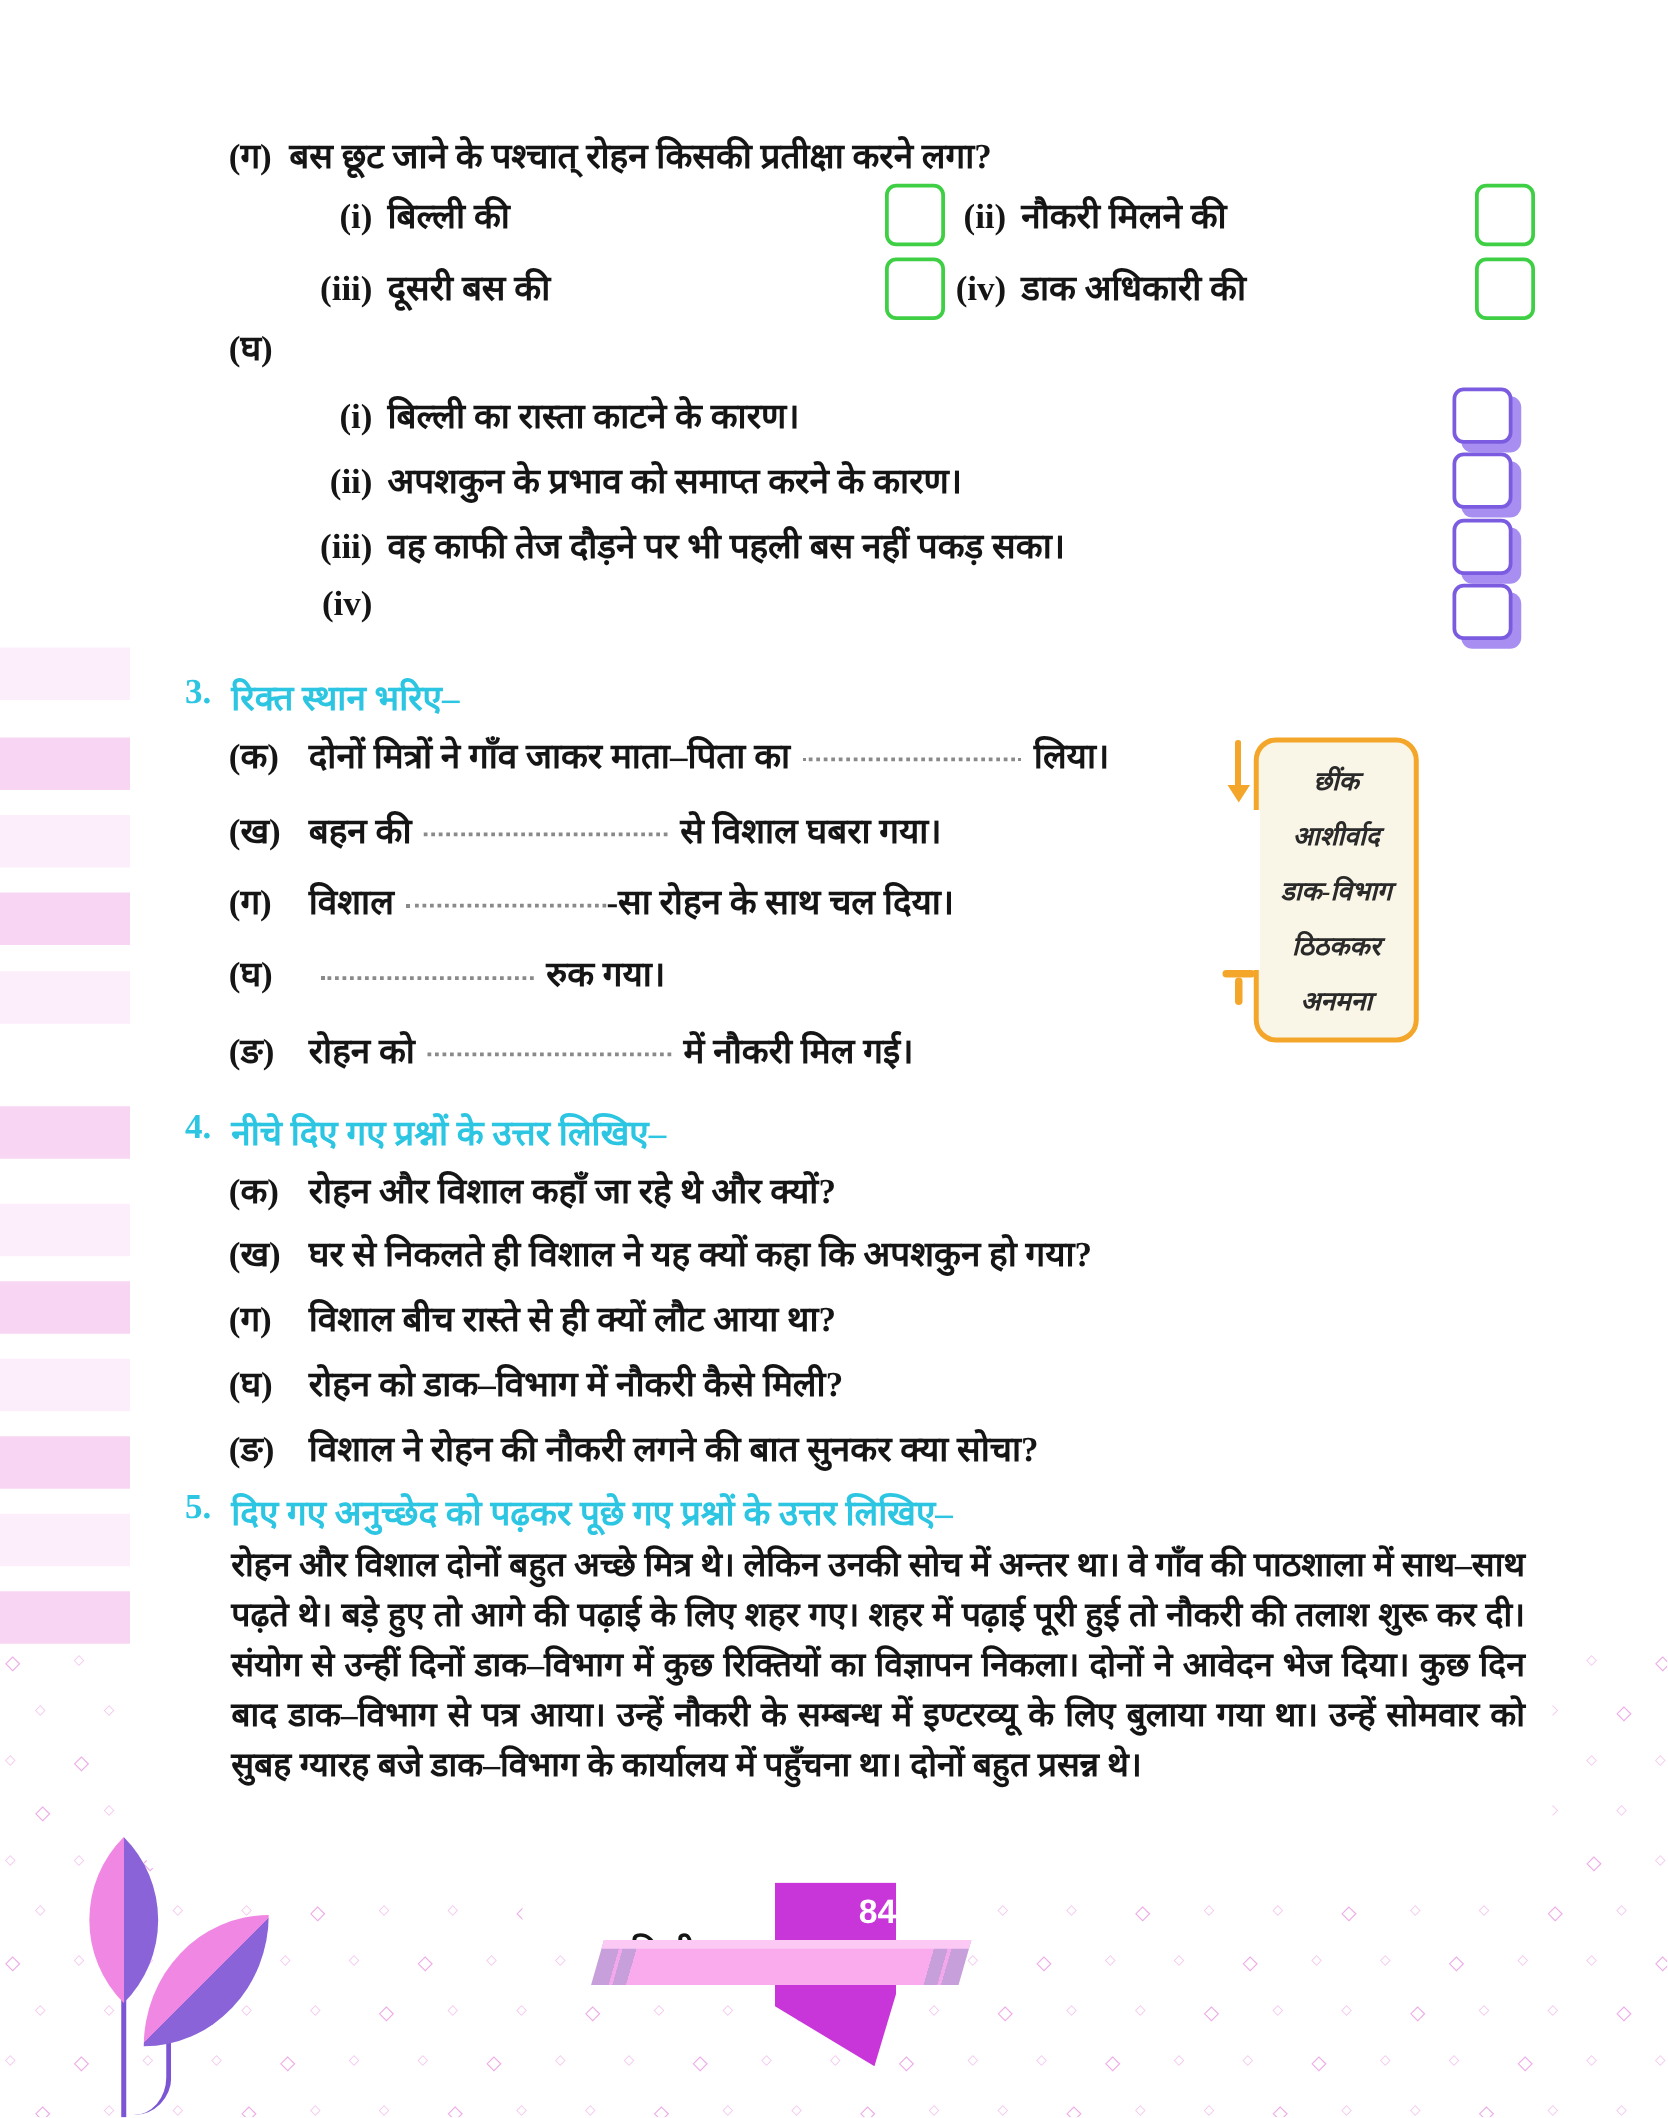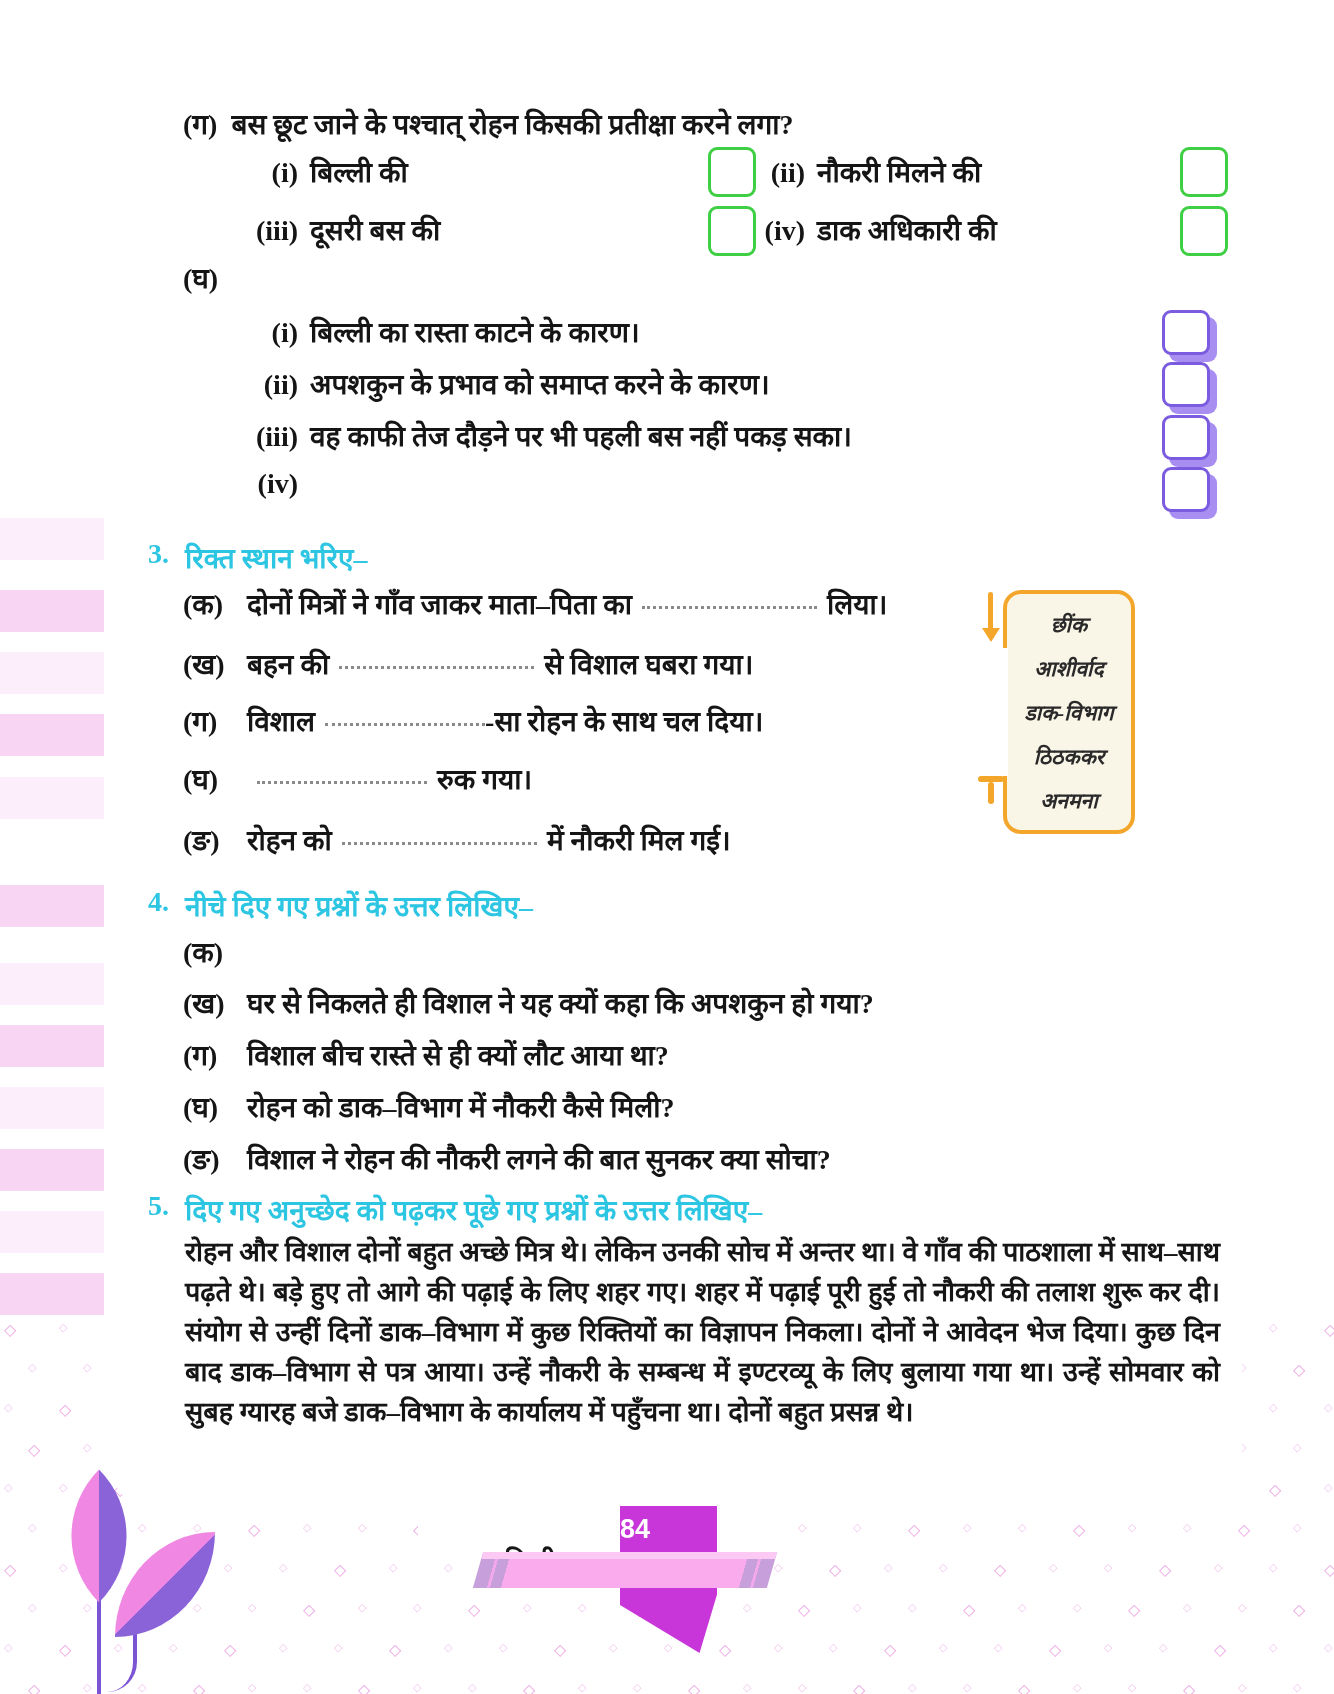--- a/index.html
+++ b/index.html
@@ -43,21 +43,21 @@
   .wb-t-bar{position:absolute;left:978px;top:776px;width:26px;height:6px;background:#f4a62b;border-radius:3px;z-index:7;}
   .wb-t-stem{position:absolute;left:988px;top:782px;width:6px;height:22px;background:#f4a62b;border-radius:3px;z-index:7;}
 
   
   .para{position:absolute;left:185px;top:1232px;width:1035px;font-size:27px;line-height:40px;
         font-weight:600;text-align:justify;z-index:5;}
 
   
   .footer-label{position:absolute;left:505px;top:1518px;font-size:27px;font-weight:700;z-index:6;white-space:nowrap;margin-top:24px;}
   .flag{position:absolute;left:620px;top:1506px;width:97px;height:150px;background:#c836d9;
-        clip-path:polygon(0 0,100% 0,100% 59%,82% 98%,0 66%);z-index:5;text-align:left;}
+        clip-path:polygon(0 0,100% 0,100% 59%,82% 98%,0 66%);z-index:5;text-align:right;}
   .flag span{display:inline-block;margin-top:8px;color:#ffffff;font-weight:700;font-size:27px;
              font-family:"Liberation Sans",sans-serif;}
   .ribbon{position:absolute;left:478px;top:1552px;width:294px;height:36px;z-index:6;transform:skewX(-16deg);
           background:linear-gradient(90deg,#c79fda 0 14px,#f3a8ec 14px 17px,#c79fda 17px 28px,
                      #f9abee 28px calc(100% - 28px),#c79fda calc(100% - 28px) calc(100% - 17px),
                      #f3a8ec calc(100% - 17px) calc(100% - 14px),#c79fda calc(100% - 14px));
           box-shadow:inset 0 7px 0 #fcc9f5;}
 
   
   .leafA{position:absolute;left:52px;top:1489px;width:94px;height:94px;border-radius:0 100% 0 100%;
@@ -432,20 +432,21 @@
   <div class="wb-arrow-head"></div>
   <div class="wb-t-bar"></div>
   <div class="wb-t-stem"></div>
 
   <div class="sec-head" style="left:148px;top:886px;">
     <span>4.</span>
     <span>नीचे दिए गए प्रश्नों के उत्तर लिखिए–</span>
   </div>
   <div class="fill-row" style="left:183px;top:932px;">
     <span class="fill-label">(क)</span>
+    <span>रोहन और विशाल कहाँ जा रहे थे और क्यों?</span>
   </div>
   <div class="fill-row" style="left:183px;top:983px;">
     <span class="fill-label">(ख)</span>
     <span>घर से निकलते ही विशाल ने यह क्यों कहा कि अपशकुन हो गया?</span>
   </div>
   <div class="fill-row" style="left:183px;top:1035px;">
     <span class="fill-label">(ग)</span>
     <span>विशाल बीच रास्ते से ही क्यों लौट आया था?</span>
   </div>
   <div class="fill-row" style="left:183px;top:1087px;">

